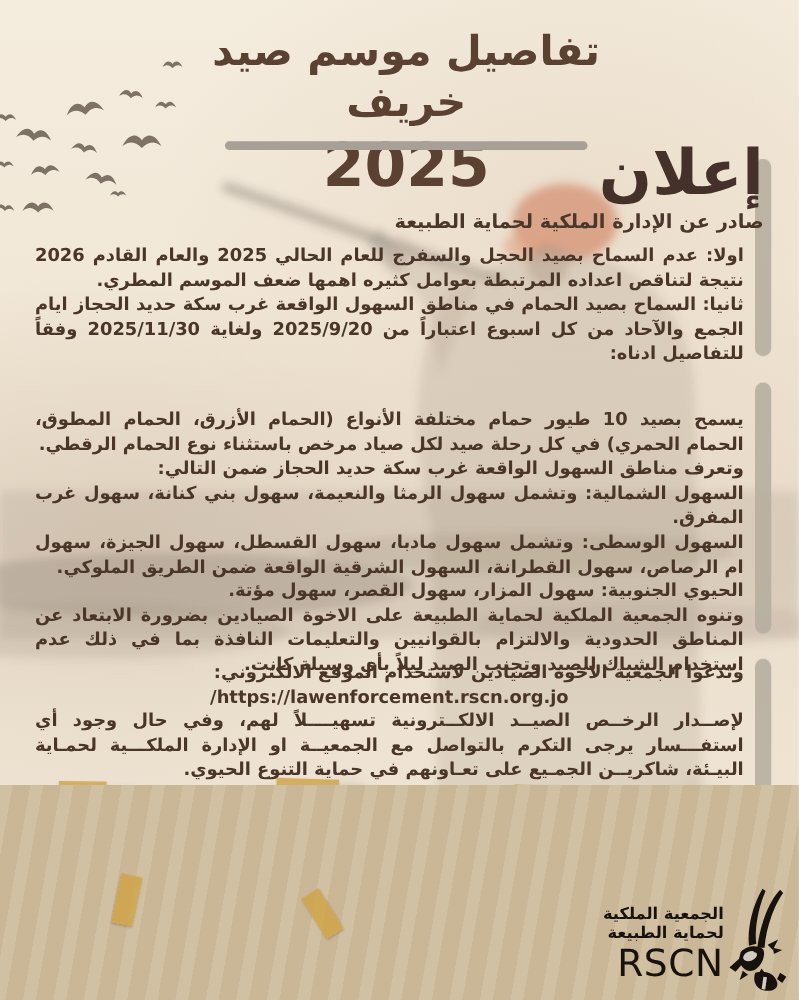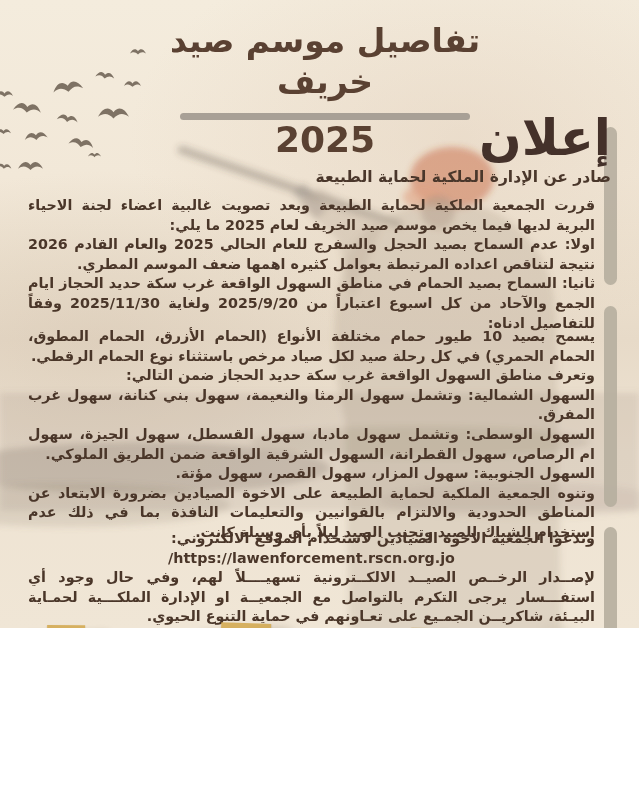--- a/index.html
+++ b/index.html
@@ -1,33 +1,33 @@
 <!DOCTYPE html>
 <html lang="ar"><head>
 <meta charset="utf-8">
 <style>
   *{margin:0;padding:0;box-sizing:border-box}
   html,body{width:639px;height:800px;font-family:"DejaVu Sans",sans-serif}
   .poster{
-    position:relative;width:639px;height:628px;overflow:hidden;
+    position:relative;width:639px;height:800px;overflow:hidden;
     background:
       radial-gradient(80% 50% at 72% 22%, rgba(216,192,170,.30), transparent 65%),
       radial-gradient(60% 40% at 15% 55%, rgba(190,170,148,.22), transparent 70%),
       linear-gradient(180deg,#f4ecdd 0%,#f2e8d8 28%,#ebdfcd 44%,#e7dac8 54%,#eee3d2 72%,#f0e6d6 100%);
   }
   svg{display:block}
   
   .bg-art{position:absolute;inset:0;z-index:0}
   
   .flock{position:absolute;left:0;top:20px;z-index:1}
   
   .title-block{position:absolute;left:118px;top:20px;width:414px;text-align:center;
     color:#5a4132;font-weight:700;z-index:2;line-height:1.25}
   .title-l1{font-size:33px}
-  .title-l2{font-size:36px;margin-top:14px}
+  .title-l2{font-size:48px;margin-top:0}
   .divider{position:absolute;left:180px;top:113px;width:290px;height:7px;border-radius:4px;
     background:#a8a096;z-index:2}
   
   .marker{position:absolute;right:22px;width:13px;border-radius:7px;background:#b6ae9f;opacity:.9;z-index:2}
   .m1{top:127px;height:158px}
   .m2{top:306px;height:201px}
   .m3{top:527px;height:108px}
   
   .announce{position:absolute;right:28px;top:112px;text-align:right;z-index:2;direction:rtl}
   .announce h1{font-size:50px;line-height:1.05;color:#44312a;font-weight:700}
@@ -138,31 +138,30 @@
   <div class="marker m1"></div>
   <div class="marker m2"></div>
   <div class="marker m3"></div>
 
   <div class="announce">
     <h1>إعلان</h1>
     <div class="issuer">صادر عن الإدارة الملكية لحماية الطبيعة</div>
   </div>
 
   <section class="txt s1">
-    <p>قررت الجمعية الملكية لحماية الطبيعة وبعد تصويت غالبية اعضاء لجنة الاحياء البرية لديها فيما يخص موسم صيد الخريف لعام 2025 ما يلي:</p>
     <p>اولا: عدم السماح بصيد الحجل والسفرج للعام الحالي 2025 والعام القادم 2026 نتيجة لتناقص اعداده المرتبطة بعوامل كثيره اهمها ضعف الموسم المطري.</p>
     <p>ثانيا: السماح بصيد الحمام في مناطق السهول الواقعة غرب سكة حديد الحجاز ايام الجمع والآحاد من كل اسبوع اعتباراً من 2025/9/20 ولغاية 2025/11/30 وفقاً للتفاصيل ادناه:</p>
   </section>
 
   <section class="txt s2">
     <p>يسمح بصيد 10 طيور حمام مختلفة الأنواع (الحمام الأزرق، الحمام المطوق، الحمام الحمري) في كل رحلة صيد لكل صياد مرخص باستثناء نوع الحمام الرقطي.</p>
     <p>وتعرف مناطق السهول الواقعة غرب سكة حديد الحجاز ضمن التالي:</p>
     <p>السهول الشمالية: وتشمل سهول الرمثا والنعيمة، سهول بني كنانة، سهول غرب المفرق.</p>
     <p>السهول الوسطى: وتشمل سهول مادبا، سهول القسطل، سهول الجيزة، سهول ام الرصاص، سهول القطرانة، السهول الشرقية الواقعة ضمن الطريق الملوكي.</p>
-    <p>السهول الجنوبية: سهول المزار، سهول القصر، سهول مؤتة.</p>
+    <p>الحيوي الجنوبية: سهول المزار، سهول القصر، سهول مؤتة.</p>
     <p>وتنوه الجمعية الملكية لحماية الطبيعة على الاخوة الصيادين بضرورة الابتعاد عن المناطق الحدودية والالتزام بالقوانيين والتعليمات النافذة بما في ذلك عدم استخدام الشباك للصيد وتجنب الصيد ليلاً بأي وسيلة كانت.</p>
   </section>
 
   <section class="txt s3">
     <p>وتدعوا الجمعية الاخوة الصيادين لاستخدام الموقع الالكتروني:</p>
     <p class="url">/https://lawenforcement.rscn.org.jo</p>
     <p>لإصــدار الرخــص الصيــد الالكــترونية تسهيــــلاً لهم، وفي حال وجود أي استفـــسار يرجى التكرم بالتواصل مع الجمعيــة او الإدارة الملكـــية لحمـاية البيـئة، شاكريــن الجمـيع على تعـاونهم في حماية التنوع الحيوي.</p>
   </section>
 
   <div class="band"></div>

